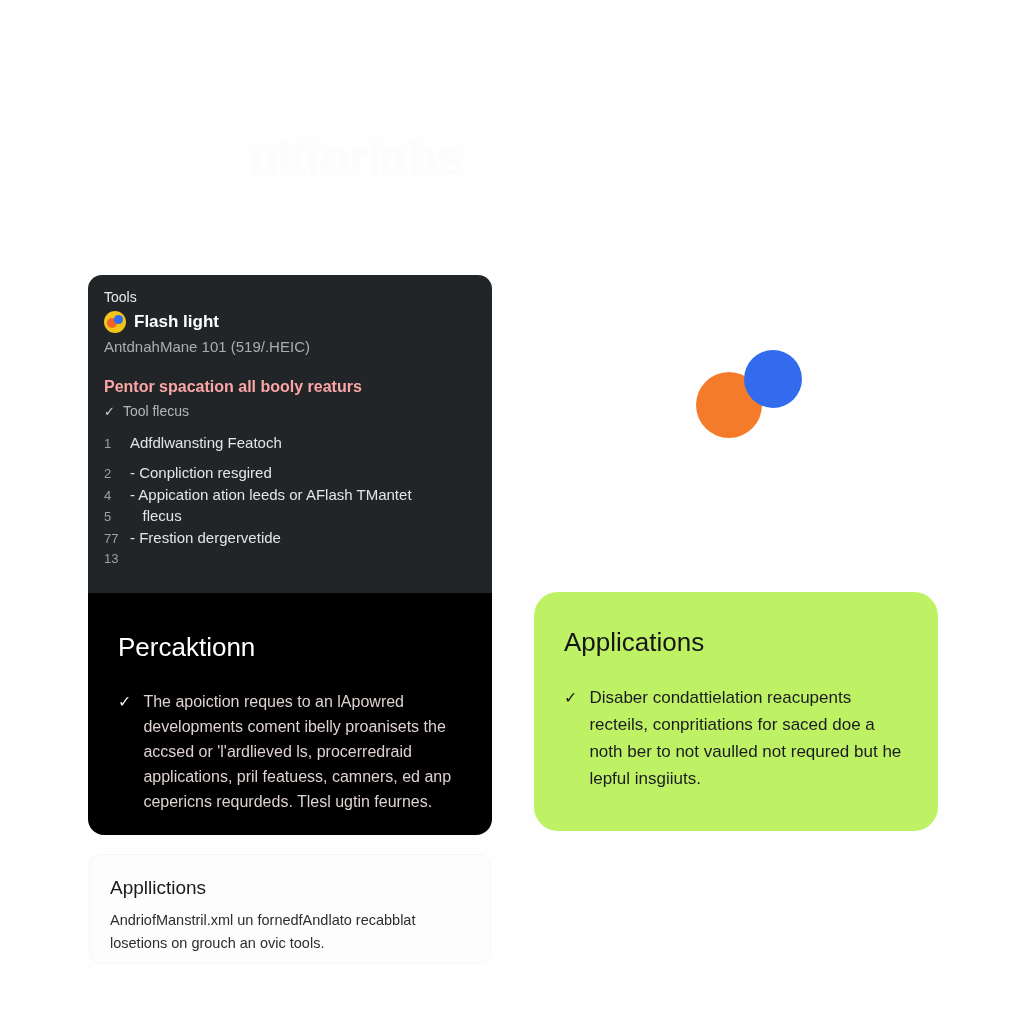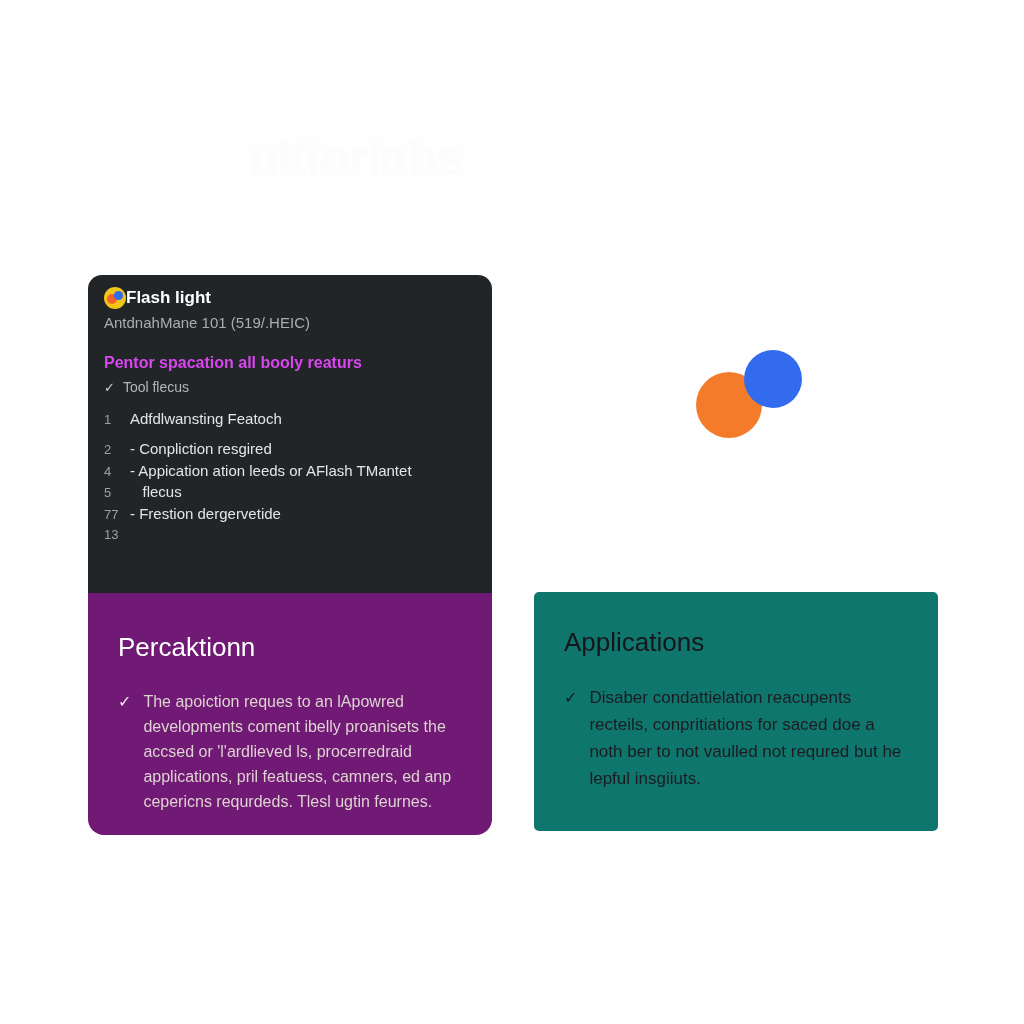--- a/index.html
+++ b/index.html
@@ -83,20 +83,21 @@
   }
   .tools-label {
     color: #e9eaec;
     font-size: 14px;
     line-height: 20px;
     margin-bottom: 4px;
   }
   .flash-row {
     display: flex;
     align-items: flex-end;
+    gap: 8px;
     margin-bottom: 3px;
   }
   .flash-badge {
     position: relative;
     width: 22px;
     height: 22px;
     border-radius: 50%;
     background: #f0c419;
     flex: 0 0 auto;
     overflow: hidden;
@@ -121,21 +122,21 @@
     font-weight: 700;
     line-height: 22px;
   }
   .file-sub {
     color: #a9adb2;
     font-size: 15px;
     line-height: 22px;
     margin-bottom: 18px;
   }
   .section-head {
-    color: #d946ef;
+    color: #fca5a5;
     font-size: 16px;
     font-weight: 700;
     line-height: 22px;
     margin-bottom: 2px;
   }
   .check-row {
     display: flex;
     align-items: baseline;
     gap: 8px;
     color: #b2b6bb;
@@ -170,21 +171,21 @@
   }
   .ctext { white-space: pre; }
 
   
   .brown-card {
     position: absolute;
     left: 88px;
     top: 593px;
     width: 404px;
     height: 242px;
-    background: #701a75;
+    background: #000000;
     border-radius: 0 0 16px 16px;
     box-sizing: border-box;
     padding: 38px 30px 0 30px;
   }
   .brown-title {
     color: #ffffff;
     font-size: 26px;
     font-weight: 400;
     line-height: 32px;
     margin-bottom: 26px;
@@ -206,22 +207,22 @@
     line-height: 25px;
   }
 
   
   .yellow-card {
     position: absolute;
     left: 534px;
     top: 592px;
     width: 404px;
     height: 239px;
-    background: #0f766e;
-    border-radius: 5px;
+    background: #bef264;
+    border-radius: 24px;
     box-sizing: border-box;
     padding: 34px 30px 0 30px;
   }
   .yellow-title {
     color: #16161a;
     font-size: 26px;
     font-weight: 400;
     line-height: 32px;
     margin-bottom: 26px;
   }
@@ -275,20 +276,21 @@
 
   <div class="watermark">ultiorlabs</div>
 
   <div class="circles">
     <div class="circle-orange"></div>
     <div class="circle-blue"></div>
   </div>
 
   <div class="dark-card">
     <div class="dark-inner">
+      <div class="tools-label">Tools</div>
 
       <div class="flash-row">
         <div class="flash-badge">
           <div class="b-or"></div>
           <div class="b-bl"></div>
         </div>
         <div class="flash-title">Flash light</div>
       </div>
 
       <div class="file-sub">AntdnahMane 101 (519/.HEIC)</div>
@@ -337,14 +339,18 @@
   </div>
 
   <div class="yellow-card">
     <div class="yellow-title">Applications</div>
     <div class="yellow-body-row">
       <span class="yellow-check">✓</span>
       <span class="yellow-body">Disaber condattielation reacupents recteils, conpritiations for saced doe a noth ber to not vaulled not requred but he lepful insgiiuts.</span>
     </div>
   </div>
 
+  <div class="light-card">
+    <div class="light-title">Appllictions</div>
+    <div class="light-body">AndriofManstril.xml un fornedfAndlato recabblat losetions on grouch an ovic tools.</div>
+  </div>
 
 </div>
 
 </body></html>

